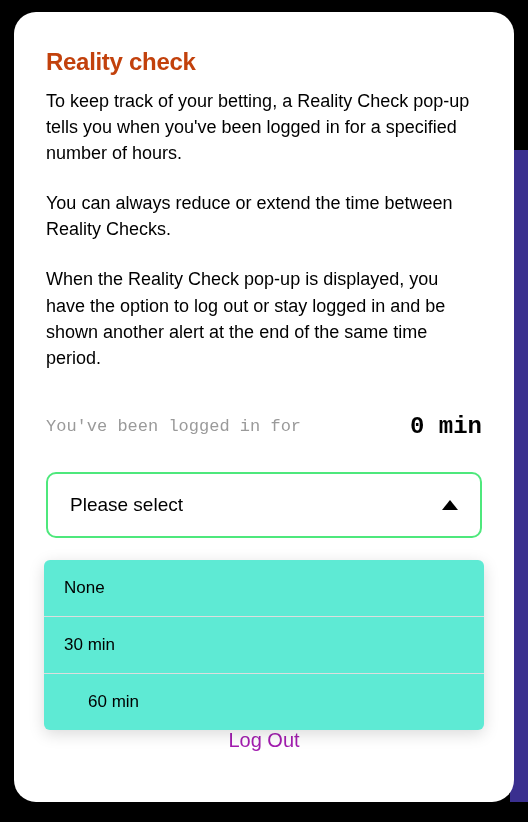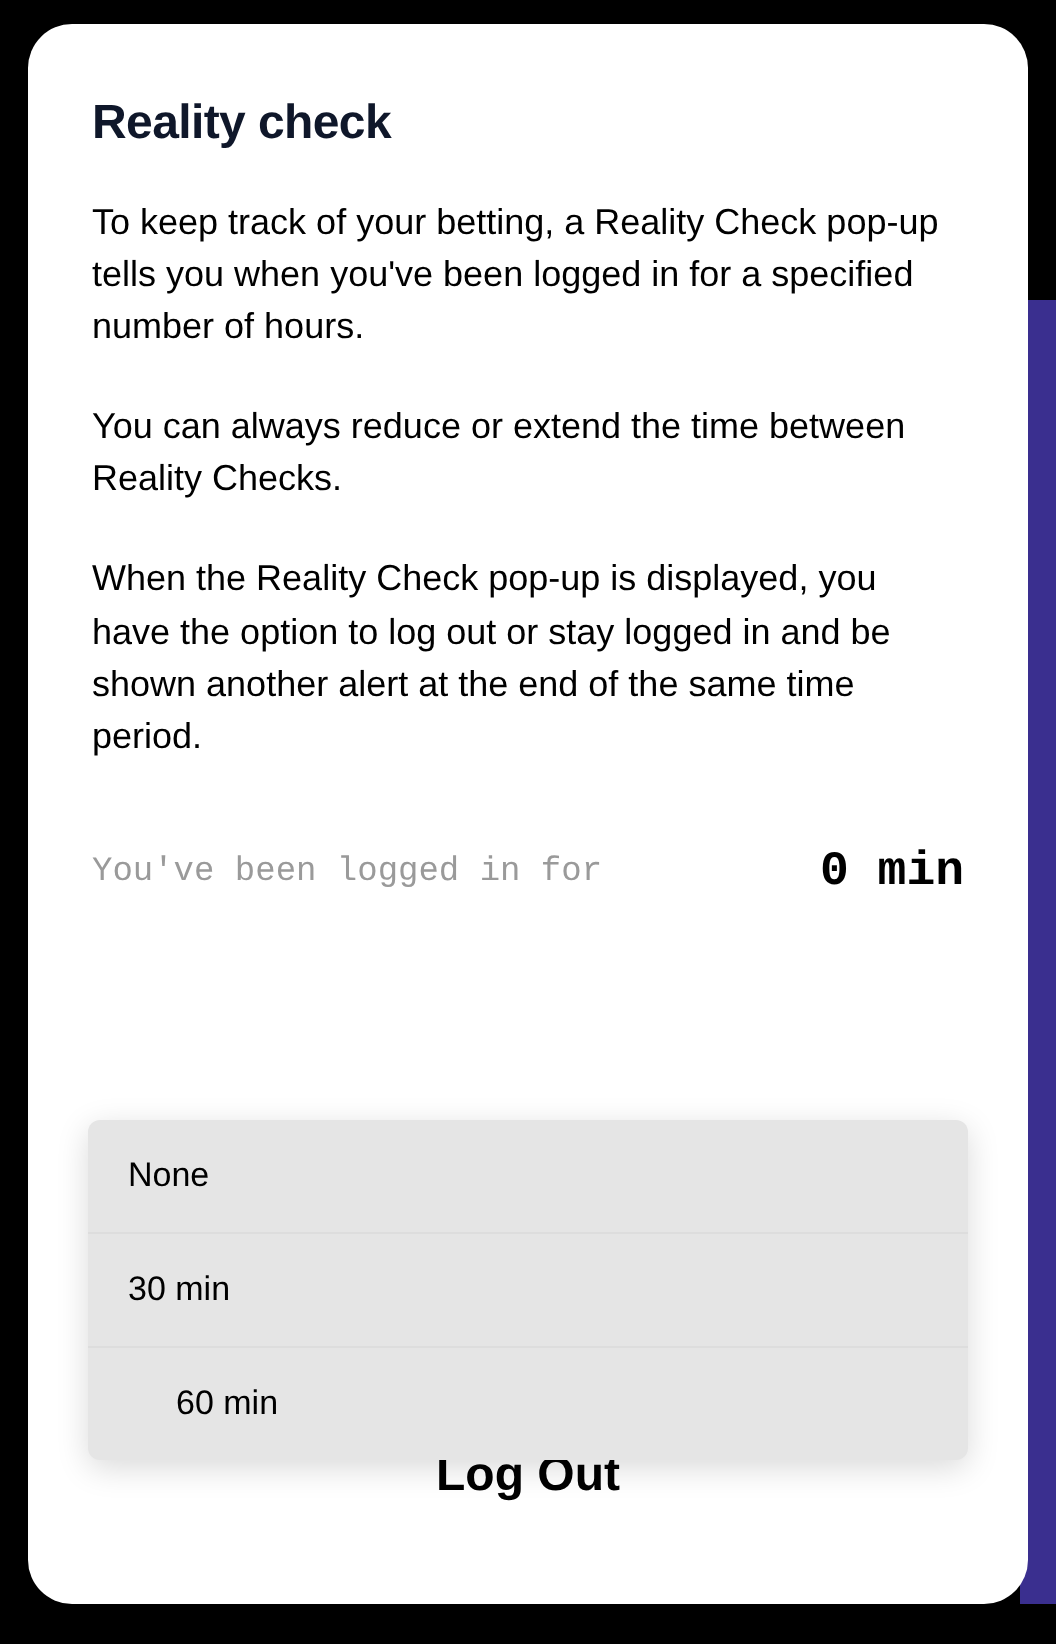--- a/index.html
+++ b/index.html
@@ -39,22 +39,22 @@
       bottom: 20px;
       background: #fff;
       border-radius: 22px;
       padding: 36px 32px 28px 32px;
       display: flex;
       flex-direction: column;
     }
     .modal-title {
       font-size: 24px;
       font-weight: 800;
-      color: #0f172a;
-      margin-bottom: 22px;
+      color: #c2410c;
+      margin-bottom: 12px;
       letter-spacing: -0.3px;
     }
     .modal-desc {
       font-size: 18px;
       line-height: 1.45;
       color: #000;
       margin-bottom: 24px;
       font-weight: 400;
     }
     .logged-in-row {
@@ -95,40 +95,40 @@
       height: 0;
       border-left: 8px solid transparent;
       border-right: 8px solid transparent;
       border-bottom: 10px solid #000;
     }
     .dropdown {
       position: absolute;
       top: 560px;
       left: 44px;
       right: 44px;
-      background: #e5e5e5;
+      background: #5eead4;
       border-radius: 6px;
       box-shadow: 0 4px 16px rgba(0,0,0,0.15);
       z-index: 10;
     }
     .dropdown-item {
       padding: 18px 20px;
       font-size: 17px;
       color: #000;
       border-bottom: 1px solid #ddd;
       cursor: pointer;
     }
     .dropdown-item:last-child {
       border-bottom: none;
       padding-left: 44px;
     }
     .logout-btn {
-      font-size: 24px;
-      font-weight: 700;
-      color: #000000;
+      font-size: 20px;
+      font-weight: 400;
+      color: #a21caf;
       text-align: center;
       padding: 14px 0;
       cursor: pointer;
       margin-top: auto;
       margin-bottom: 8px;
     }
   </style>
 </head>
 <body>
 
@@ -140,20 +140,24 @@
 
   <p class="modal-desc">To keep track of your betting, a Reality Check pop-up tells you when you've been logged in for a specified number of hours.</p>
   <p class="modal-desc">You can always reduce or extend the time between Reality Checks.</p>
   <p class="modal-desc">When the Reality Check pop-up is displayed, you have the option to log out or stay logged in and be shown another alert at the end of the same time period.</p>
 
   <div class="logged-in-row">
     <span class="logged-in-label">You've been logged in for</span>
     <span class="logged-in-value">0 min</span>
   </div>
 
+  <div class="select-box">
+    <span class="select-placeholder">Please select</span>
+    <span class="caret-up"></span>
+  </div>
 
   <div class="logout-btn">Log Out</div>
 </div>
 
 <div class="dropdown">
   <div class="dropdown-item">None</div>
   <div class="dropdown-item">30 min</div>
   <div class="dropdown-item">60 min</div>
 </div>
 

